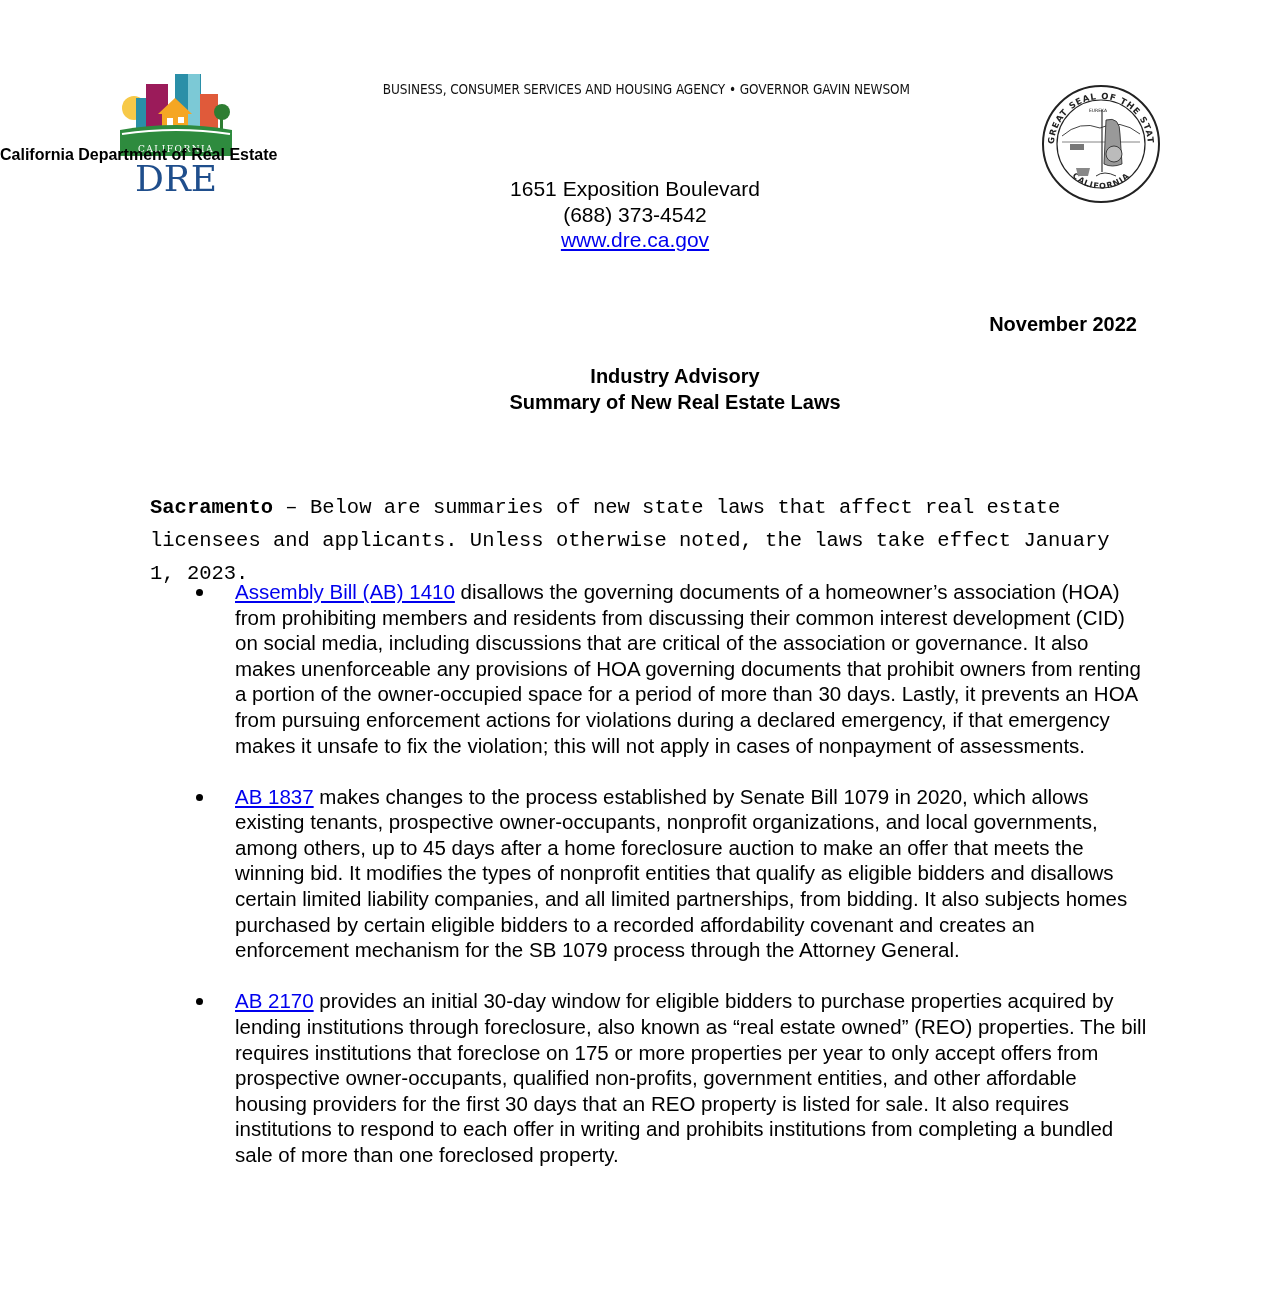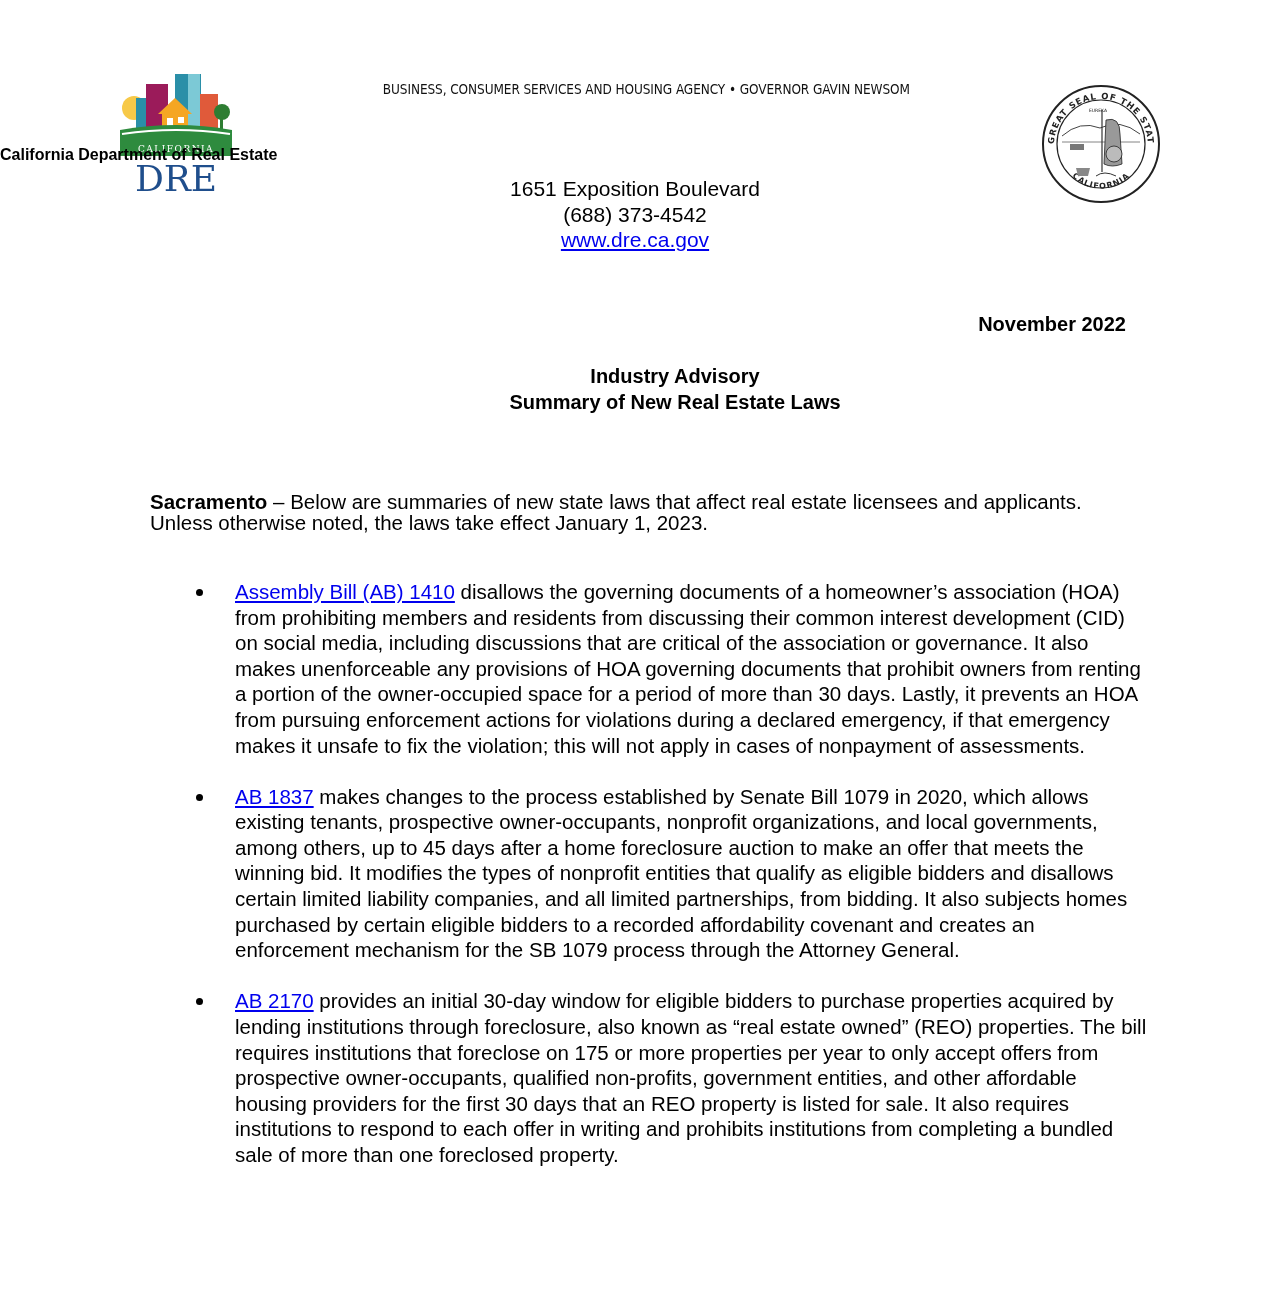--- a/index.html
+++ b/index.html
@@ -14,23 +14,23 @@
     font-family: "DejaVu Sans", sans-serif; font-size: 14.5px; letter-spacing: -0.1px; color: #111;
     font-stretch: condensed;
   }
   .agency-line span { display: inline-block; transform: scaleX(0.93); transform-origin: center; }
   .dept-name {
     position: absolute; left: 0; width: 1270px; top: 126px; text-align: left;
     font-weight: bold; font-size: 16px; margin-top: 20px;
   }
   .address { position: absolute; left: 0; width: 1270px; top: 176px; text-align: center; font-size: 21px; line-height: 25.5px; }
   .address a { color: #0000ee; }
-  .date { position: absolute; right: 149px; top: 313px; font-weight: bold; font-size: 20px; }
+  .date { position: absolute; right: 138px; top: 313px; font-weight: bold; font-size: 20px; }
   .title-block { position: absolute; left: 0; width: 1350px; top: 364px; text-align: center; font-weight: bold; font-size: 20px; line-height: 25.5px; }
-  .intro { position: absolute; left: 150px; width: 990px; top: 491px; font-size: 20.5px; line-height: 21px; }
+  .intro { position: absolute; left: 150px; width: 990px; top: 491px; font-size: 20.5px; line-height: 33px; font-family: Liberation Mono, monospace; }
   .intro b { font-weight: bold; }
   .bullets { position: absolute; left: 150px; top: 569px; width: 990px; margin: 10px; padding: 0; list-style: none; }
   .bullet { position: relative; padding-left: 75px; font-size: 20.5px; line-height: 25.6px; margin-bottom: 25.5px; }
   .bullet .dot { position: absolute; left: 36px; top: 10px; width: 7px; height: 7px; border-radius: 50%; background: #000; }
   .bullet a { color: #0000ee; text-decoration: underline; }
 </style>
 </head>
 <body>
 
 <div class="logo">

